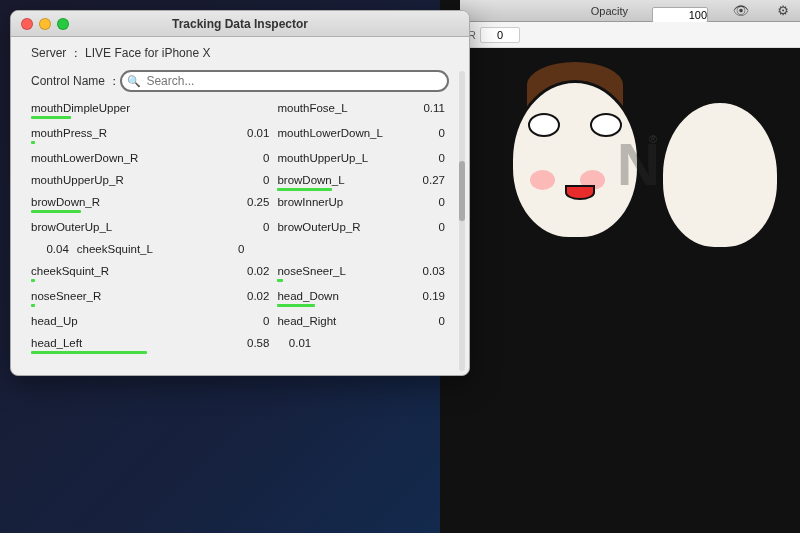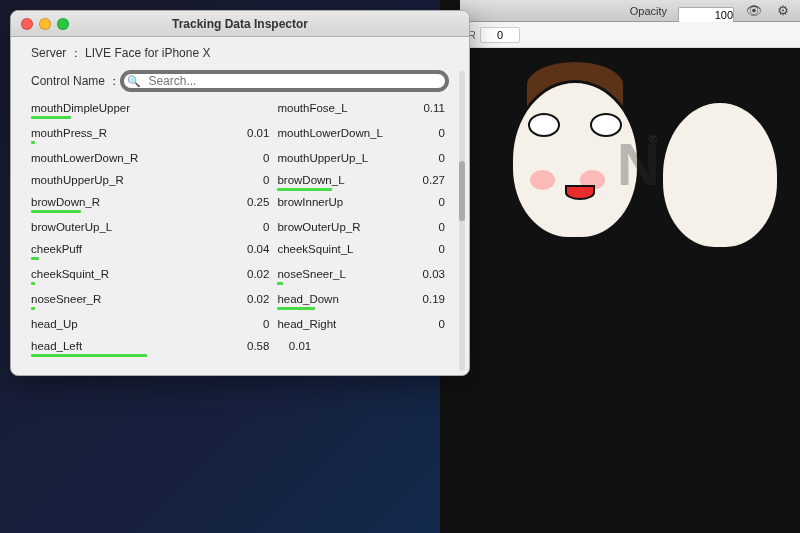--- a/index.html
+++ b/index.html
@@ -190,21 +190,21 @@
 
     .search-wrapper {
       flex: 1;
       position: relative;
     }
 
     .search-input {
       width: 100%;
       height: 22px;
       border-radius: 11px;
-      border: 4px solid #737373;
+      border: 2px solid #737373;
       background: white;
       padding: 0 10px 0 24px;
       font-size: 12px;
       color: #999;
       outline: none;
     }
 
     .search-icon-inner {
       position: absolute;
       left: 7px;
@@ -283,21 +283,21 @@
       position: absolute;
       top: 0;
       right: 0;
       width: 340px;
       height: 22px;
       background: linear-gradient(to bottom, #e0e0e0, #c8c8c8);
       display: flex;
       align-items: center;
       justify-content: flex-end;
       padding: 0 8px;
-      gap: 11px;
+      gap: 24px;
       border-bottom: 1px solid #999;
     }
 
     .opacity-label {
       font-size: 11px;
       color: #333;
     }
 
     .opacity-input {
       width: 56px;
@@ -455,24 +455,20 @@
       </div>
 
       <div class="data-row">
         <div class="col-name">browOuterUp_L</div>
         <div class="col-value">0</div>
         <div class="col-name2">browOuterUp_R</div>
         <div class="col-value2">0</div>
       </div>
 
       <div class="data-row">
-        <div class="col-name">
-          <span>cheekPuff</span>
-          <div class="indicator-bar" style="width:8px;"></div>
-        </div>
         <div class="col-value">0.04</div>
         <div class="col-name2">cheekSquint_L</div>
         <div class="col-value2">0</div>
       </div>
 
       <div class="data-row">
         <div class="col-name">
           <span>cheekSquint_R</span>
           <div class="indicator-bar" style="width:4px;"></div>
         </div>

